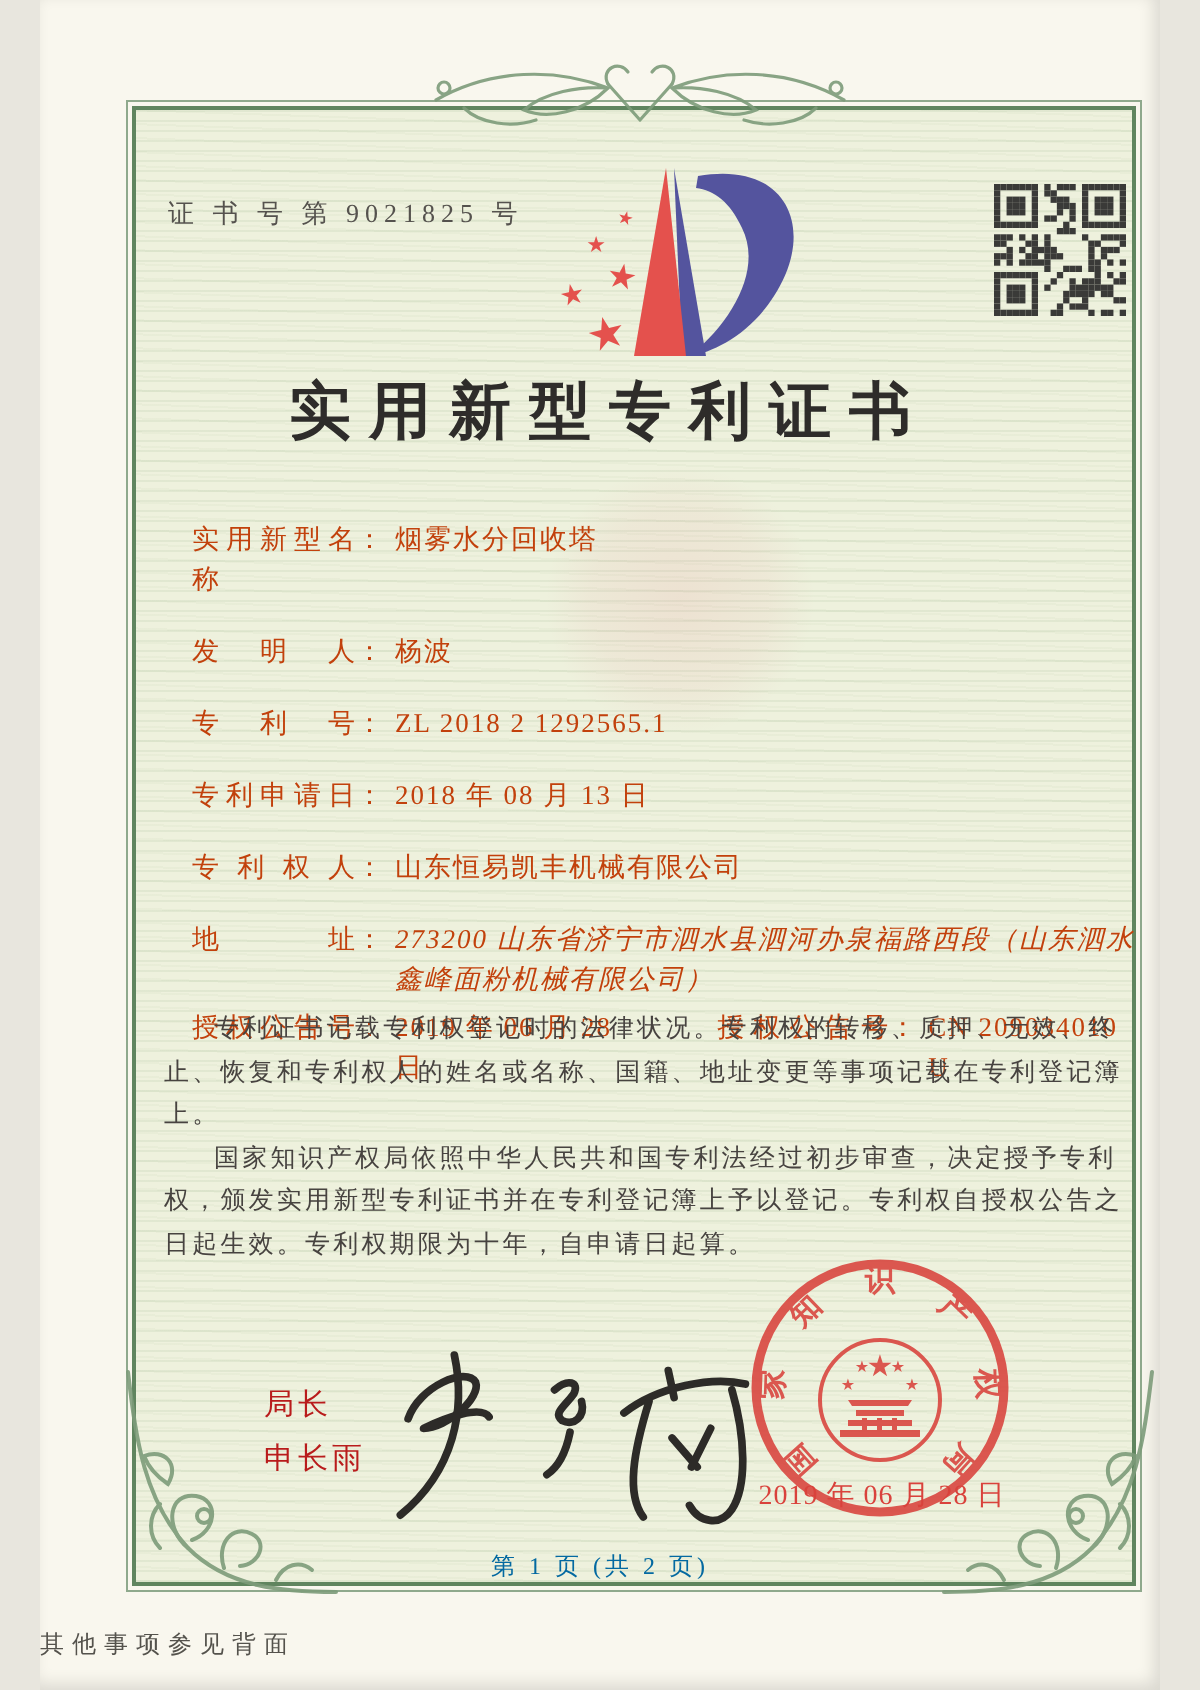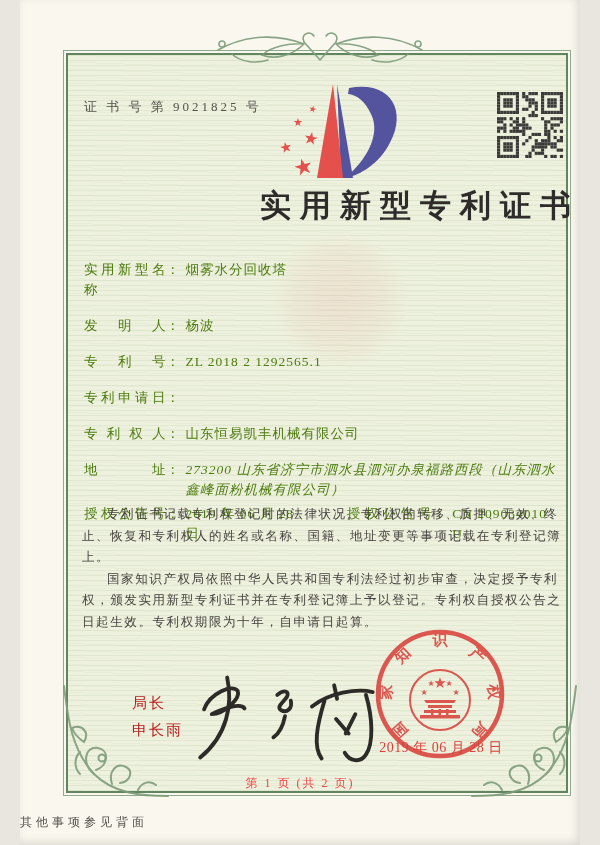--- a/index.html
+++ b/index.html
@@ -18,37 +18,37 @@
     background:
       repeating-linear-gradient(0deg, rgba(110,150,100,0.10) 0px, rgba(110,150,100,0.10) 1px, transparent 1px, transparent 5px),
       repeating-linear-gradient(2deg, rgba(140,170,120,0.06) 0px, rgba(140,170,120,0.06) 1px, transparent 1px, transparent 7px),
       #eef1dd;
   }
   .deco{position:absolute;pointer-events:none;}
   .cert-no{position:absolute;left:64px;top:98px;font-size:13px;letter-spacing:3px;color:#55524e;}
   .logo{position:absolute;left:233px;top:70px;}
   .qr{position:absolute;left:477px;top:92px;}
   .title{
-    position:absolute;left:0;right:0;top:185px;text-align:right;
+    position:absolute;left:0;right:0;top:185px;text-align:center;
     font-size:31px;font-weight:700;letter-spacing:9px;text-indent:9px;color:#2e2c2a;
   }
-  .fields{position:absolute;left:64px;top:260px;width:478px;font-size:13.5px;color:#4d7c0f;}
+  .fields{position:absolute;left:76px;top:260px;width:478px;font-size:13.5px;color:#c2410c;}
   .frow{display:flex;align-items:flex-start;line-height:20px;margin-bottom:16px;}
   .flabel{display:inline-block;width:82px;text-align:justify;text-align-last:justify;flex:none;letter-spacing:0.5px;}
   .flabel2{display:inline-block;width:86px;text-align:justify;text-align-last:justify;flex:none;margin-left:34px;letter-spacing:0.5px;}
   .colon{flex:none;}
   .fvalue{margin-left:6px;letter-spacing:1px;}
   .fvalue.wrap{flex:1;font-style:italic;}
   .body-text{position:absolute;left:62px;top:504px;width:480px;font-size:12.5px;line-height:21.5px;letter-spacing:1.6px;color:#474340;}
   .body-text p{margin:0;text-indent:2em;}
   .commissioner{position:absolute;left:112px;top:690px;font-size:15px;line-height:27px;letter-spacing:2px;color:#b91c1c;}
   .signature{position:absolute;left:166px;top:666px;}
   .seal{position:absolute;left:352px;top:626px;opacity:0.88;}
   .seal-date{position:absolute;left:348px;top:739px;width:146px;font-size:14px;letter-spacing:0.5px;color:#d9423c;text-align:center;}
-  .page-no{position:absolute;left:0;right:0;top:775px;text-align:center;font-size:12px;letter-spacing:2px;color:#ef4444;}
+  .page-no{position:absolute;left:0;right:0;top:775px;text-align:center;font-size:12px;letter-spacing:2px;color:#0369a1;}
   .back-note{position:absolute;left:0;right:0;top:814px;text-align:left;font-size:12px;letter-spacing:4px;color:#54524c;}
   .ghost-stamp{position:absolute;left:250px;top:230px;width:140px;height:140px;border-radius:50%;
     background:radial-gradient(circle, rgba(228,120,130,0.13) 0%, rgba(228,120,130,0.07) 45%, transparent 68%);}
 </style>
 </head>
 <body>
 
 <div class="paper">
 
   <div class="frame">
@@ -342,20 +342,21 @@
       <span class="fvalue">杨波</span>
     </div>
     <div class="frow">
       <span class="flabel">专利号</span>
         <span class="colon">：</span>
       <span class="fvalue">ZL 2018 2 1292565.1</span>
     </div>
     <div class="frow">
       <span class="flabel">专利申请日</span>
         <span class="colon">：</span>
+      <span class="fvalue">2018 年 08 月 13 日</span>
     </div>
     <div class="frow">
       <span class="flabel">专利权人</span>
         <span class="colon">：</span>
       <span class="fvalue">山东恒易凯丰机械有限公司</span>
     </div>
     <div class="frow" style="margin-bottom:4px;">
       <span class="flabel">地址</span>
         <span class="colon">：</span>
       <span class="fvalue wrap">273200 山东省济宁市泗水县泗河办泉福路西段（山东泗水鑫峰面粉机械有限公司）</span>

